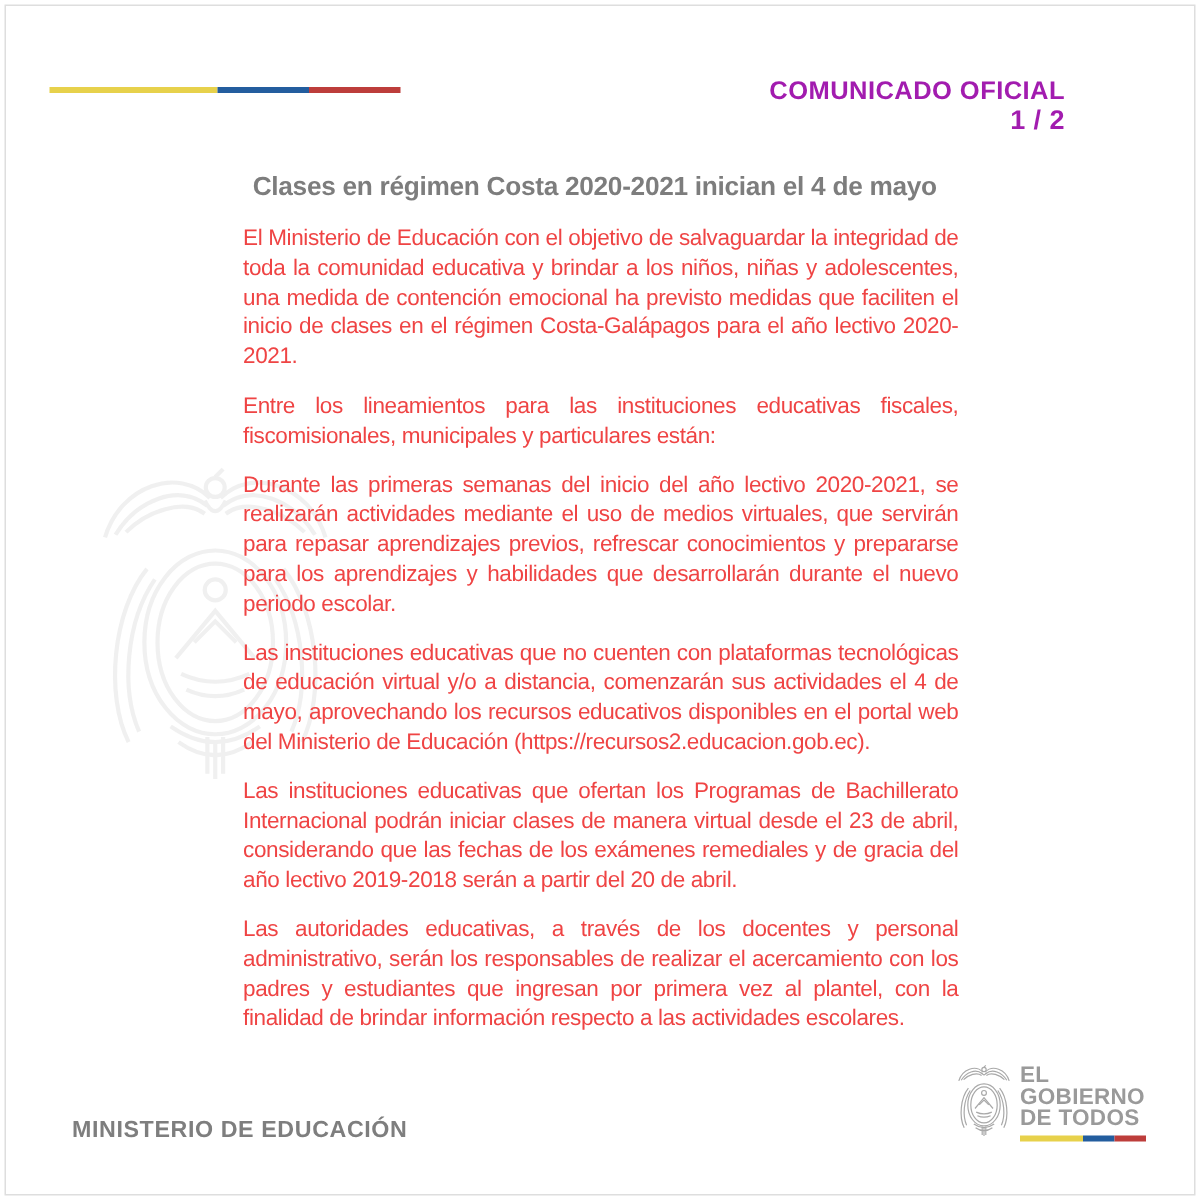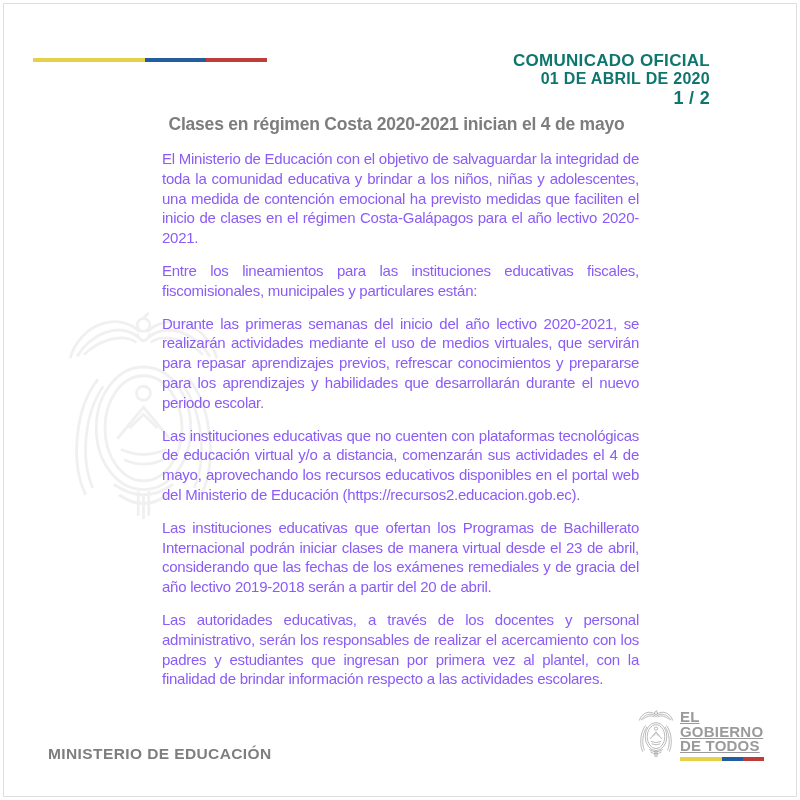--- a/index.html
+++ b/index.html
@@ -30,21 +30,21 @@
   .flag-line span { height: 100%; }
   .flag-line .s-yellow { flex: 0 0 48%; }
   .flag-line .s-blue   { flex: 0 0 26%; }
   .flag-line .s-red    { flex: 0 0 26%; }
 
   
   .header-meta {
     position: absolute;
     top: 52px; right: 90px;
     text-align: right;
-    color: #0f766e;
+    color: #a21caf;
     font-weight: bold;
     letter-spacing: 0.3px;
   }
   .header-meta .meta-line1 { font-size: 17px; line-height: 18px; }
   .header-meta .meta-line2 { font-size: 16px; line-height: 18px; }
   .header-meta .meta-line3 { font-size: 18px; line-height: 16px; margin-top: 2px; }
 
   
   .doc-title {
     position: absolute;
@@ -68,21 +68,21 @@
   
   .body-col {
     position: absolute;
     left: 162px; top: 149px;
     width: 477px;
   }
   .body-col p {
     font-size: 15px;
     line-height: 19.8px;
     letter-spacing: -0.25px;
-    color: #8b5cf6;
+    color: #ef4444;
     text-align: justify;
     margin-bottom: 13px;
   }
 
   
   .ministry {
     position: absolute;
     left: 48px; top: 745px;
     font-size: 15.5px;
     font-weight: bold;
@@ -98,21 +98,20 @@
   .gov-logo .coa-small { width: 44px; height: 60px; margin-right: 2px; }
   .logo-text {
     display: flex;
     flex-direction: column;
     color: #9a9a9a;
     font-weight: bold;
     font-size: 15px;
     line-height: 14.5px;
     letter-spacing: 0.2px;
     padding-top: 3px;
-    text-decoration: underline;
   }
   .logo-bar {
     display: flex;
     width: 84px; height: 4px;
     margin-top: 3px;
   }
   .logo-bar span { height: 100%; }
   .logo-bar .s-yellow { flex: 0 0 50%; }
   .logo-bar .s-blue   { flex: 0 0 25%; }
   .logo-bar .s-red    { flex: 0 0 25%; }
@@ -162,21 +161,20 @@
   </svg>
 
   <div class="flag-line">
     <span class="s-yellow" style="background: rgb(231, 209, 75);"></span>
     <span class="s-blue" style="background: rgb(35, 93, 158);"></span>
     <span class="s-red" style="background: rgb(189, 61, 59);"></span>
   </div>
 
   <div class="header-meta">
     <div class="meta-line1">COMUNICADO OFICIAL</div>
-    <div class="meta-line2">01 DE ABRIL DE 2020</div>
     <div class="meta-line3">1 / 2</div>
   </div>
 
   <h1 class="doc-title">Clases en régimen Costa 2020-2021 inician el 4 de mayo</h1>
 
   <main class="body-col">
     <p>El Ministerio de Educación con el objetivo de salvaguardar la integridad de toda la comunidad educativa y brindar a los niños, niñas y adolescentes, una medida de contención emocional ha previsto medidas que faciliten el inicio de clases en el régimen Costa-Galápagos para el año lectivo 2020-2021.</p>
     <p>Entre los lineamientos para las instituciones educativas fiscales, fiscomisionales, municipales y particulares están:</p>
     <p>Durante las primeras semanas del inicio del año lectivo 2020-2021, se realizarán actividades mediante el uso de medios virtuales, que servirán para repasar aprendizajes previos, refrescar conocimientos y prepararse para los aprendizajes y habilidades que desarrollarán durante el nuevo periodo escolar.</p>
     <p>Las instituciones educativas que no cuenten con plataformas tecnológicas de educación virtual y/o a distancia, comenzarán sus actividades el 4 de mayo, aprovechando los recursos educativos disponibles en el portal web del Ministerio de Educación (https://recursos2.educacion.gob.ec).</p>

